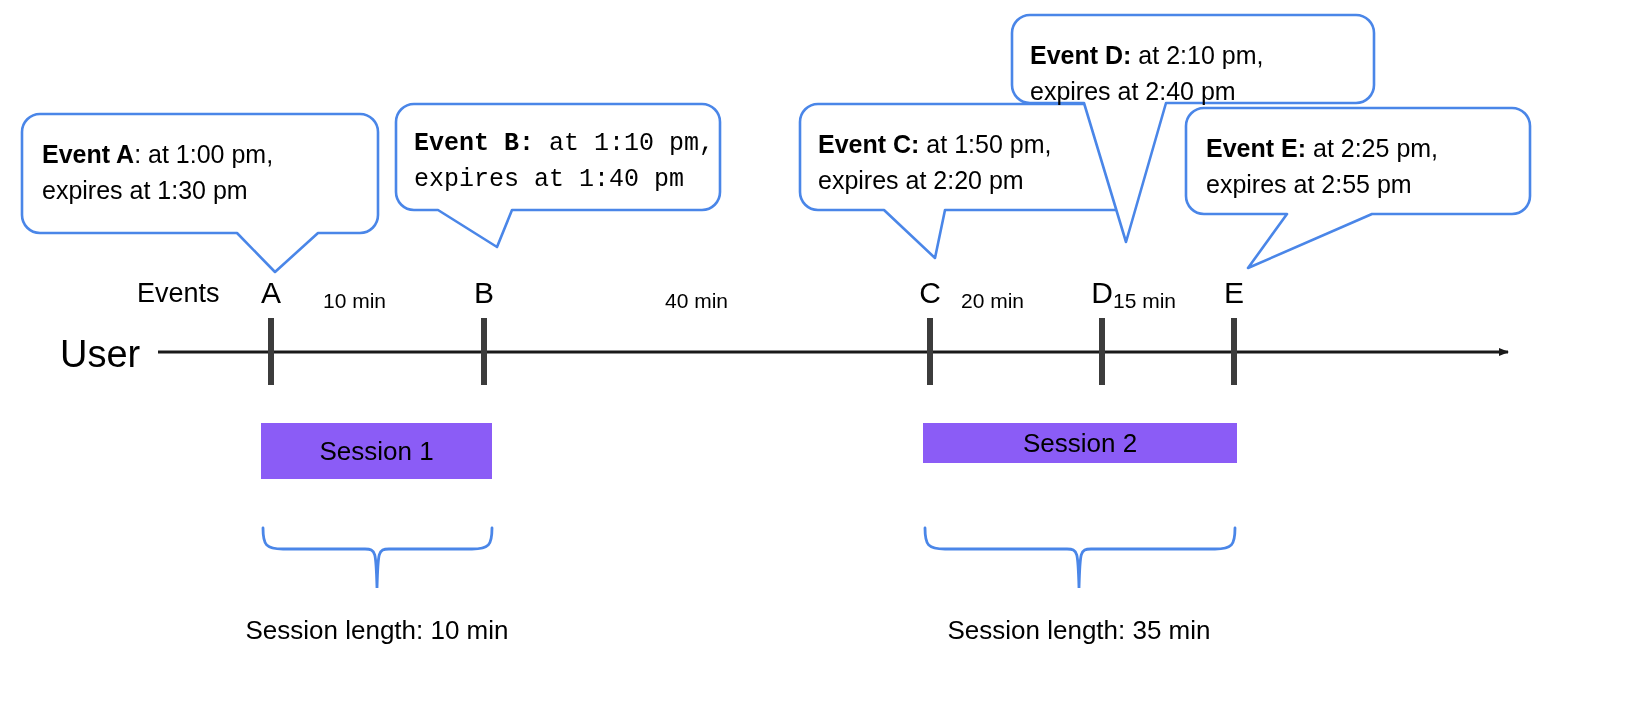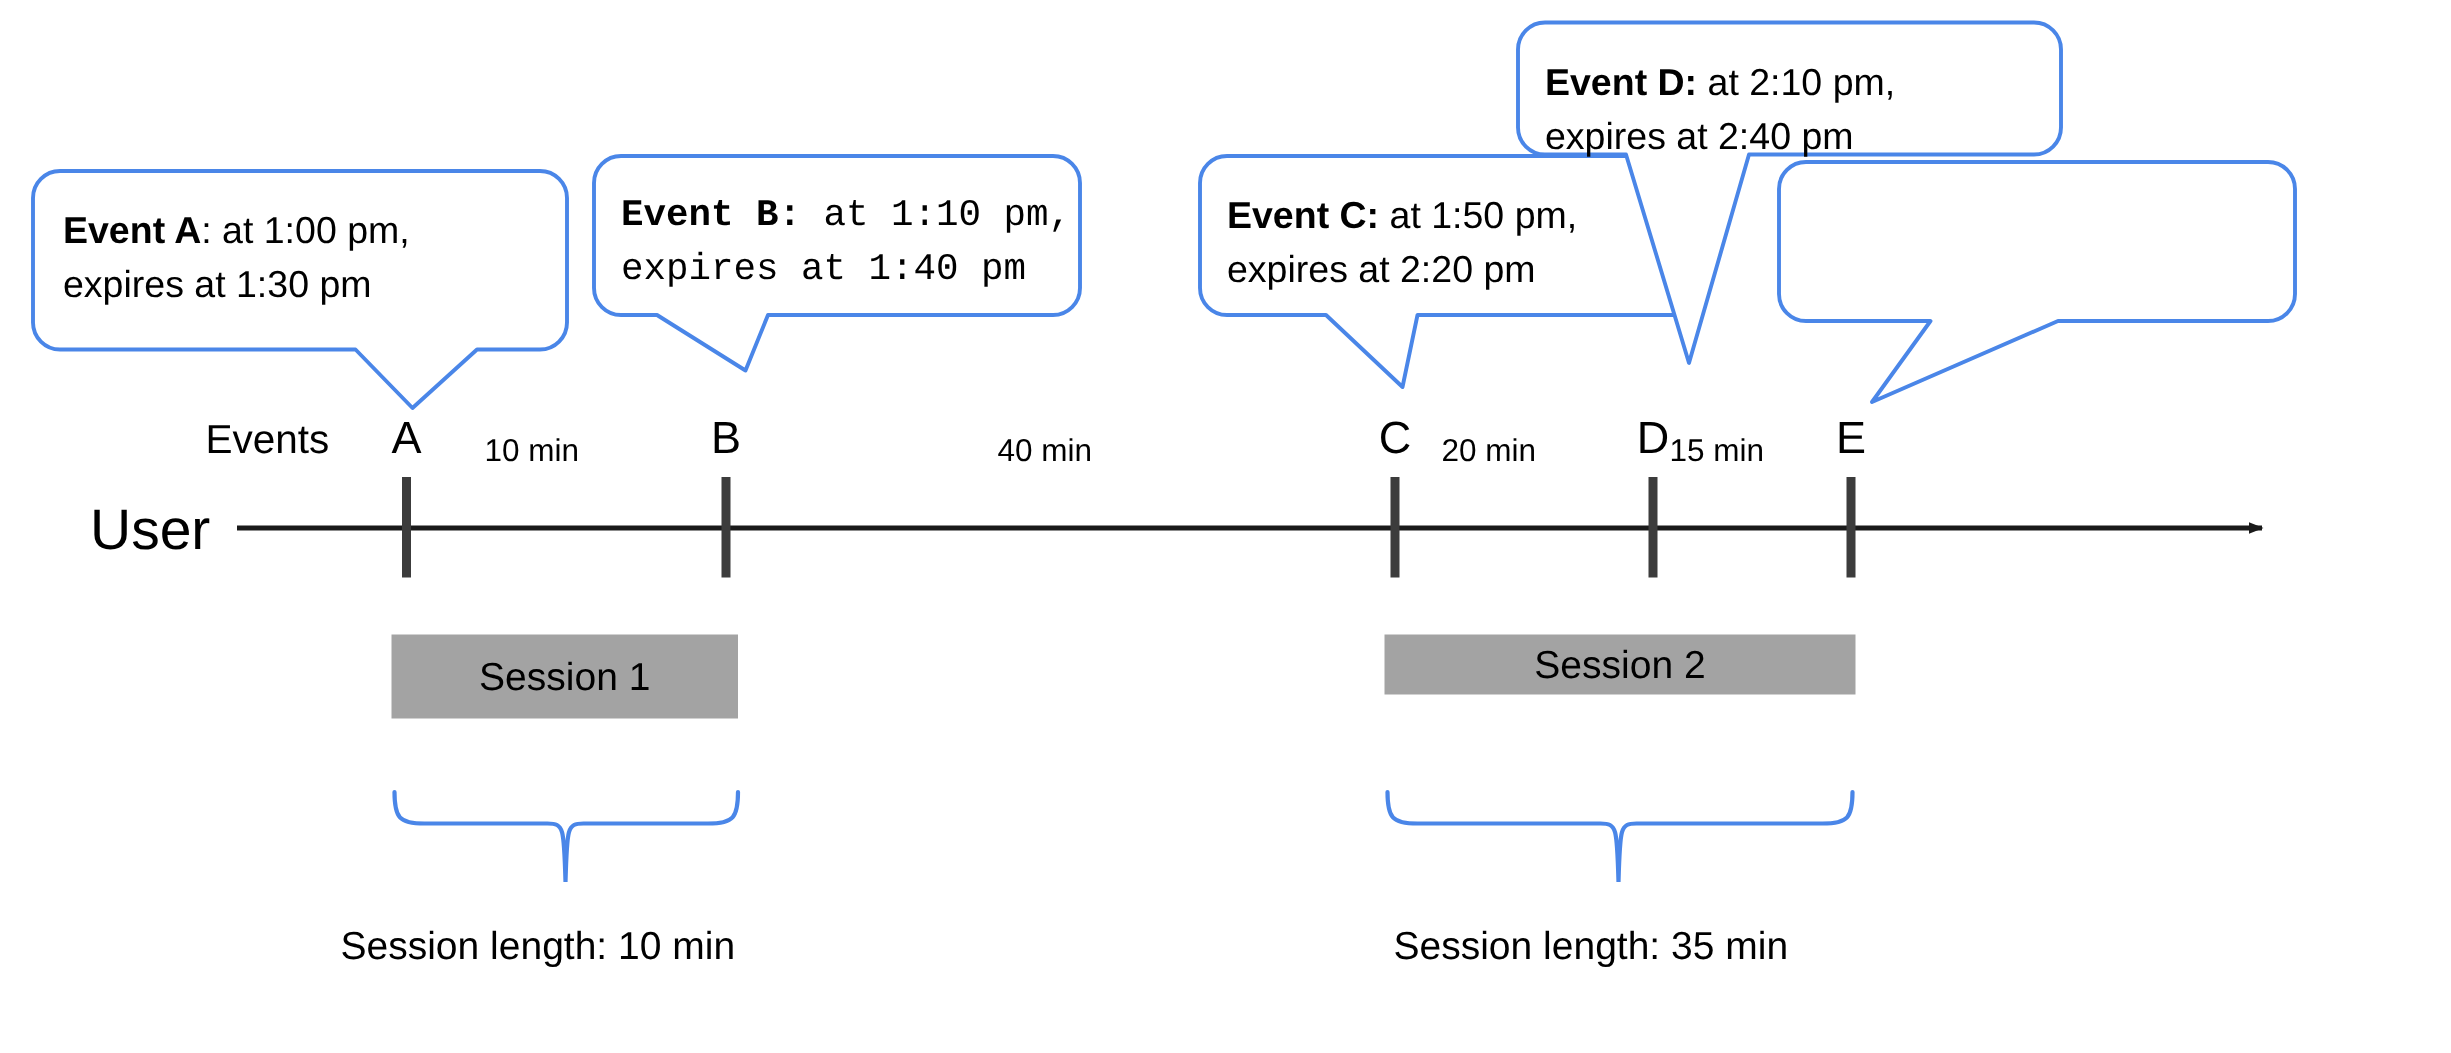--- a/index.html
+++ b/index.html
@@ -57,33 +57,34 @@
   }
   .gap-label {
     position: absolute;
     font-size: 21px;
     color: #000000;
     white-space: nowrap;
     text-align: left;
   }
   .session-box {
     position: absolute;
-    background: #a3a3a3;
+    background: #8b5cf6;
     font-size: 26px;
     color: #000000;
     display: flex;
     align-items: center;
     justify-content: center;
     white-space: nowrap;
   }
   .session-len {
     position: absolute;
     font-size: 26px;
     color: #000000;
     white-space: nowrap;
+    text-align: center;
   }
 </style>
 </head>
 <body>
 
 <div id="canvas">
 
   <svg id="diagram-svg" viewBox="0 0 1634 702">
     <defs>
       <marker id="arrowhead" markerWidth="10" markerHeight="8" refX="9" refY="4" orient="auto" markerUnits="userSpaceOnUse">
@@ -139,20 +140,24 @@
   <div class="cal-text" style="left:818px; top:126px;">
     <div><b>Event C:</b><span> at 1:50 pm,</span></div>
     <div>expires at 2:20 pm</div>
   </div>
 
   <div class="cal-text" style="left:1030px; top:37px;">
     <div><b>Event D:</b><span> at 2:10 pm,</span></div>
     <div>expires at 2:40 pm</div>
   </div>
 
+  <div class="cal-text" style="left:1206px; top:130px;">
+    <div><b>Event E:</b><span> at 2:25 pm,</span></div>
+    <div>expires at 2:55 pm</div>
+  </div>
 
   <div class="axis-label" style="left:60px; top:333px;">User</div>
   <div class="events-label" style="left:137px; top:278px;">Events</div>
 
   <div class="tick-label" style="left:251px; top:276px; width:40px;">A</div>
   <div class="tick-label" style="left:464px; top:276px; width:40px;">B</div>
   <div class="tick-label" style="left:910px; top:276px; width:40px;">C</div>
   <div class="tick-label" style="left:1082px; top:276px; width:40px;">D</div>
   <div class="tick-label" style="left:1214px; top:276px; width:40px;">E</div>
 

